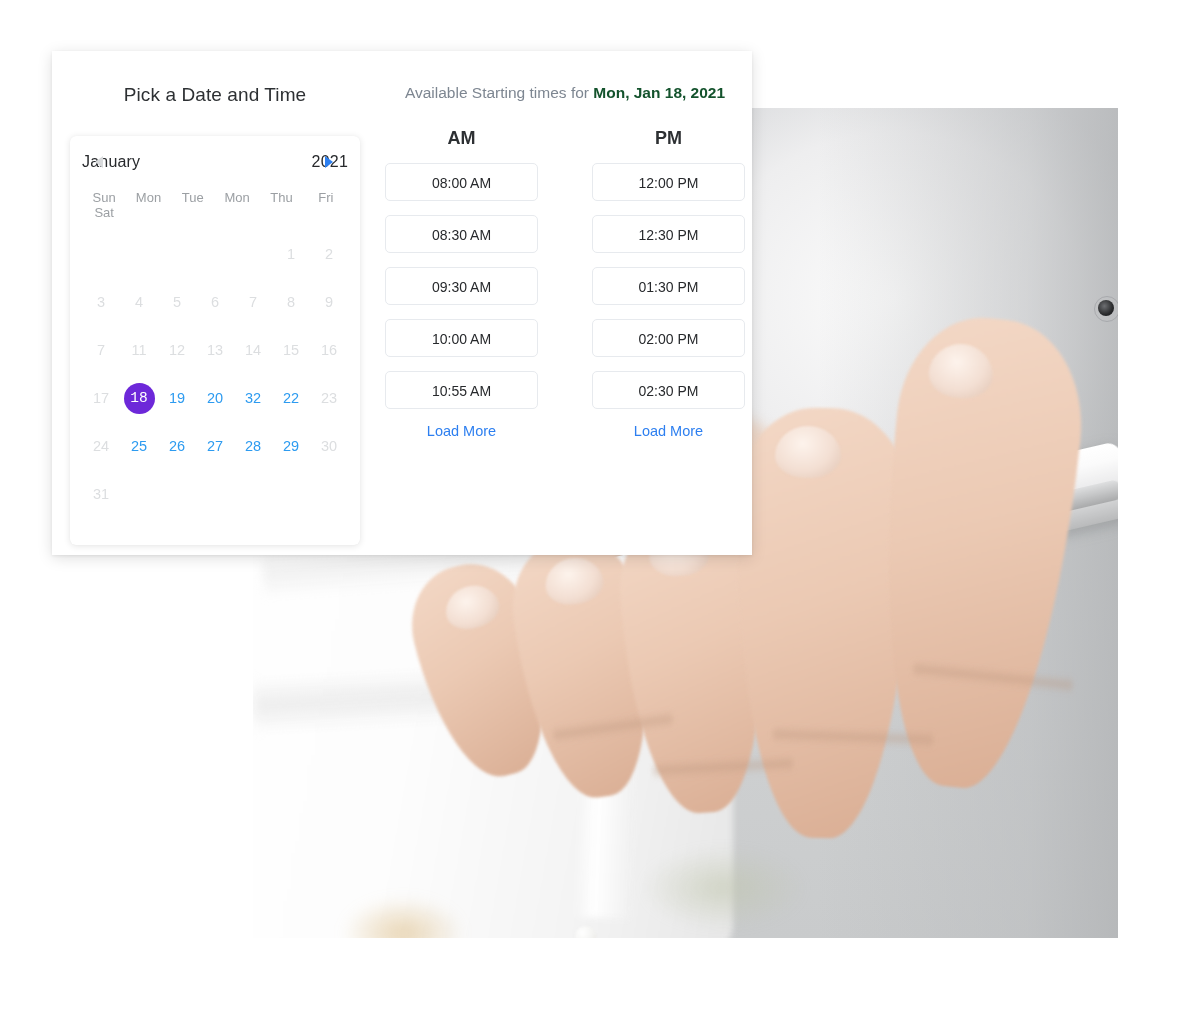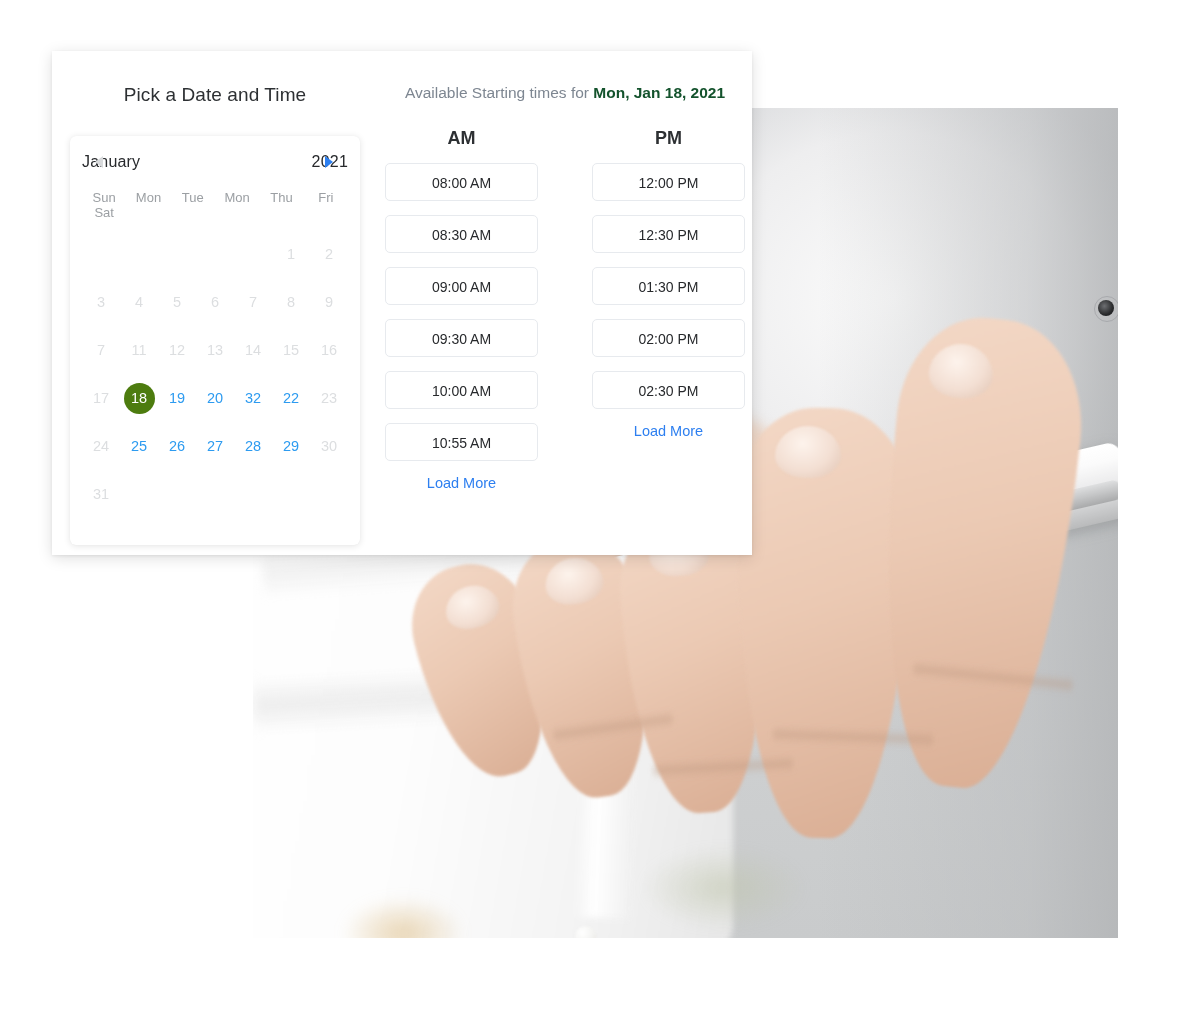--- a/index.html
+++ b/index.html
@@ -300,22 +300,23 @@
     height: 31px;
     line-height: 31px;
     text-align: center;
     border-radius: 50%;
     display: inline-block;
   }
   .day.empty .pill { visibility: hidden; }
   .day.disabled .pill { color: #dcdee0; }
   .day.avail .pill { color: #2d9bf0; }
   .day.selected .pill {
-    background: #4d7c0f;
+    background: #6d28d9;
     color: #ffffff;
+    font-family: Liberation Mono, monospace;
   }
 
   
   .times-wrap {
     display: flex;
     justify-content: center;
     gap: 54px;
     margin-top: 26px;
   }
   .time-col {
@@ -540,21 +541,20 @@
   <div class="col-right">
     <div class="avail-line">
       <span>Available Starting times for </span><b>Mon, Jan 18, 2021</b>
     </div>
 
     <div class="times-wrap" id="times-wrap">
         <div class="time-col">
           <div class="ampm-head">AM</div>
           <div class="slot">08:00 AM</div>
           <div class="slot">08:30 AM</div>
-          <div class="slot">09:00 AM</div>
           <div class="slot">09:30 AM</div>
           <div class="slot">10:00 AM</div>
           <div class="slot">10:55 AM</div>
           <a class="load-more">Load More</a>
         </div>
         <div class="time-col">
           <div class="ampm-head">PM</div>
           <div class="slot">12:00 PM</div>
           <div class="slot">12:30 PM</div>
           <div class="slot">01:30 PM</div>

